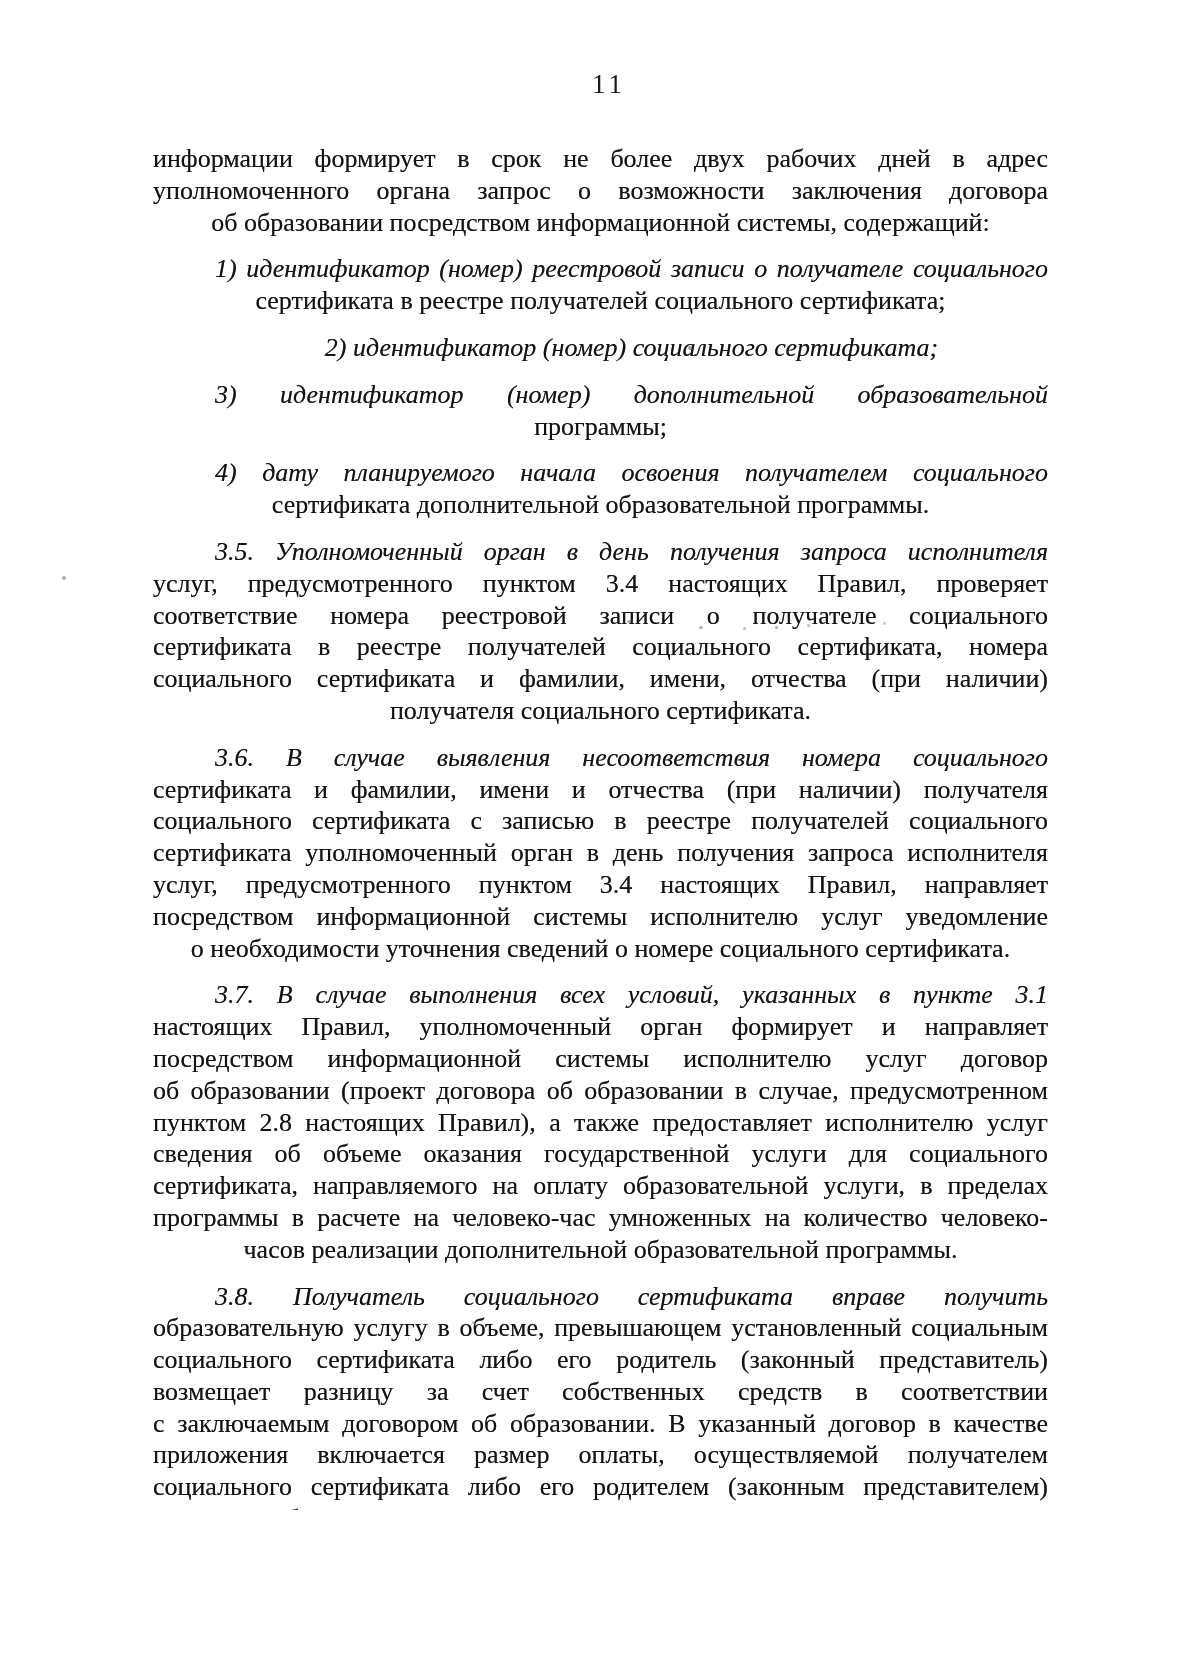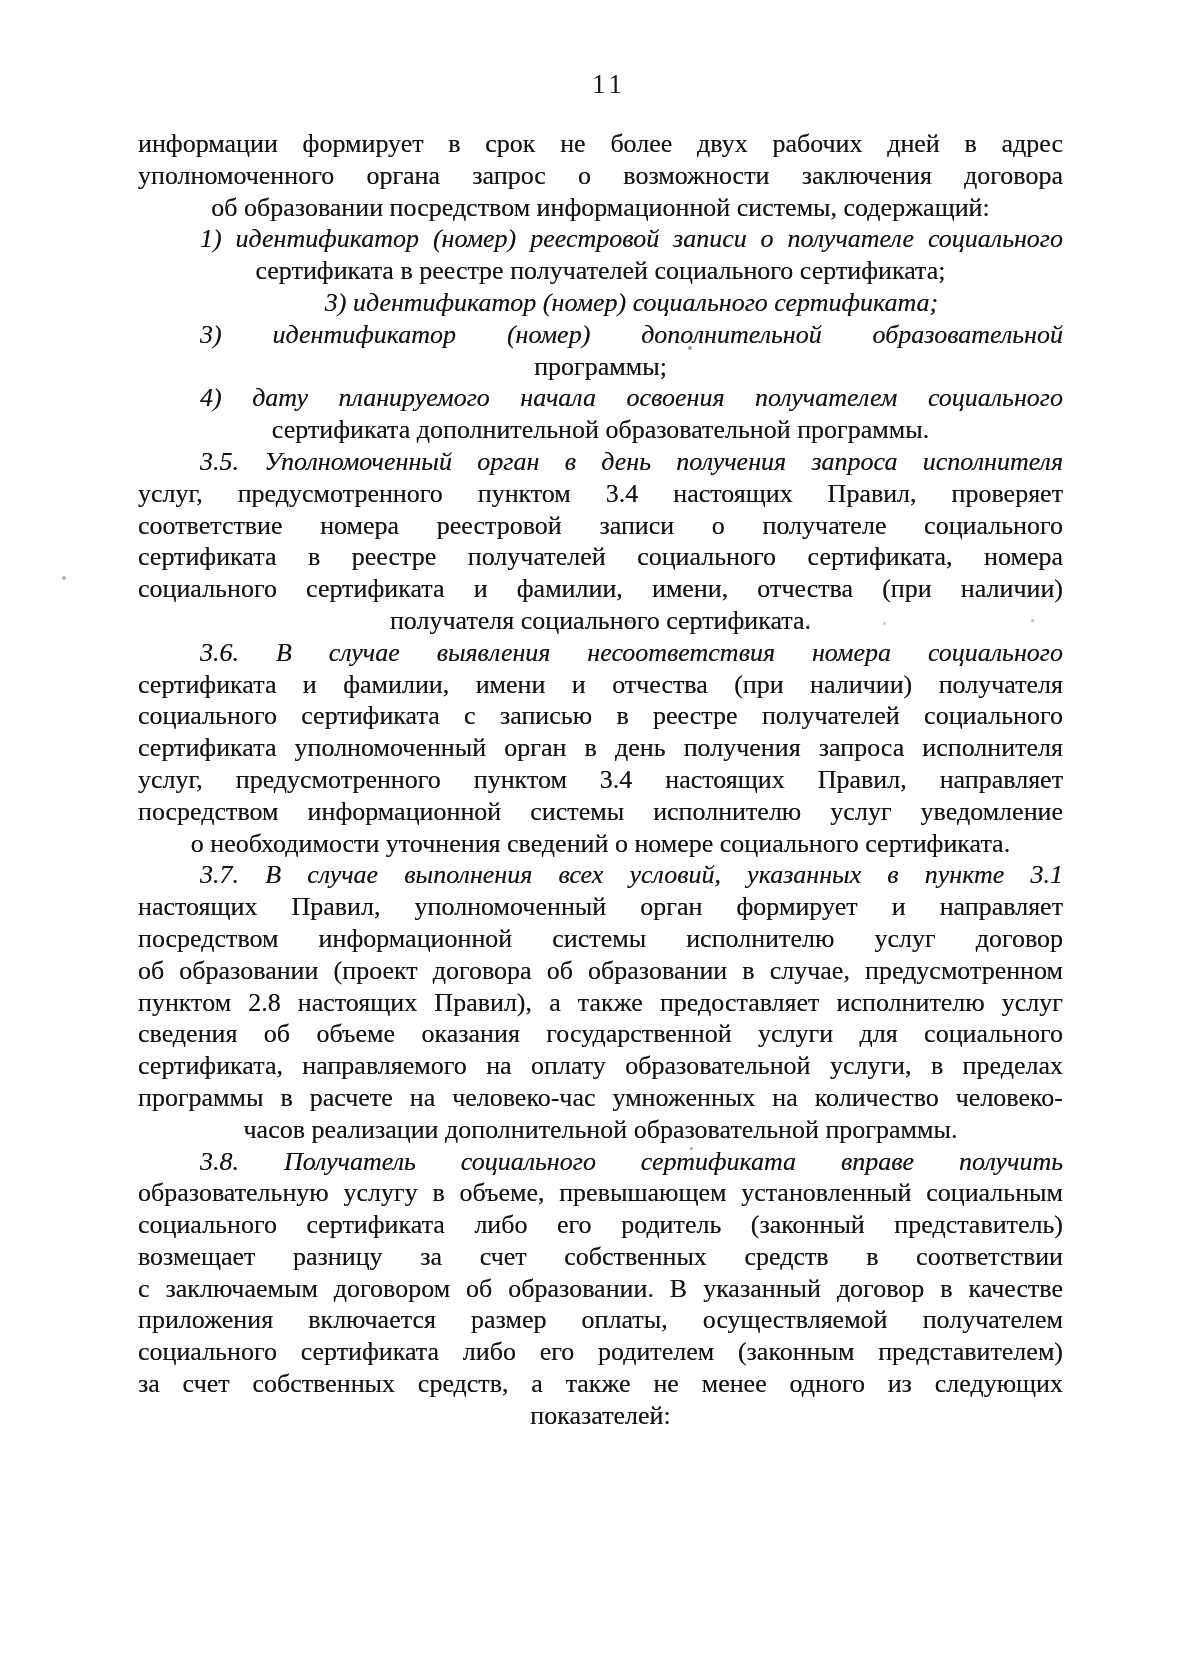--- a/index.html
+++ b/index.html
@@ -30,21 +30,21 @@
   .content {
     position: absolute;
     top: 128px;
     left: 138px;
     width: 925px;
     font-size: 26px;
     
     text-shadow: 0 0 0.5px rgba(0,0,0,0.55);
   }
   .para {
-    margin: 0;
+    margin: 15px;
     padding: 0;
   }
   .line {
     height: 31.8px;
     line-height: 31.8px;
     overflow: hidden;
     white-space: normal;
     text-align: center;
   }
   .line.just {
@@ -72,21 +72,21 @@
       <div class="para">
         <div class="line just">информации формирует в срок не более двух рабочих дней в адрес</div>
         <div class="line just">уполномоченного органа запрос о возможности заключения договора</div>
         <div class="line">об образовании посредством информационной системы, содержащий:</div>
       </div>
       <div class="para">
         <div class="line just indent">1) идентификатор (номер) реестровой записи о получателе социального</div>
         <div class="line">сертификата в реестре получателей социального сертификата;</div>
       </div>
       <div class="para">
-        <div class="line indent">3) идентификатор (номер) социального сертификата;</div>
+        <div class="line indent">2) идентификатор (номер) социального сертификата;</div>
       </div>
       <div class="para">
         <div class="line just indent">3) идентификатор (номер) дополнительной образовательной</div>
         <div class="line">программы;</div>
       </div>
       <div class="para">
         <div class="line just indent">4) дату планируемого начала освоения получателем социального</div>
         <div class="line">сертификата дополнительной образовательной программы.</div>
       </div>
       <div class="para">

